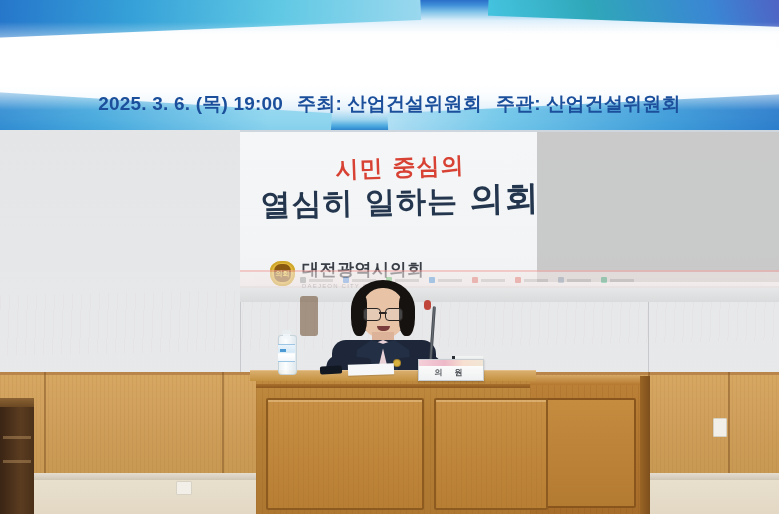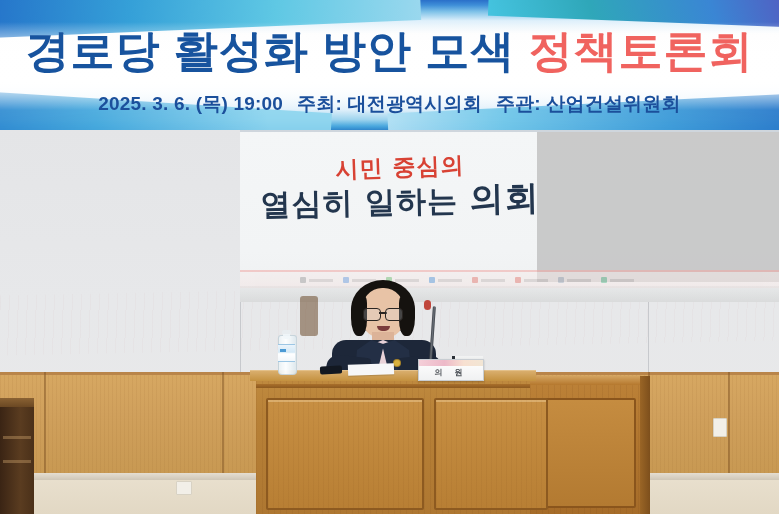--- a/index.html
+++ b/index.html
@@ -415,20 +415,29 @@
     <div class="screen-topline"></div>
     <div class="screen-gray"></div>
 
     <div class="slogan">
       <div class="slogan-l1">시민 중심의</div>
       <div class="slogan-l2">
         <span>열심히 일하는 </span><span class="big">의회</span>
       </div>
     </div>
 
+    <div class="logo-row">
+      <div class="logo-emblem">
+        <span>의회</span>
+      </div>
+      <div class="logo-stack">
+        <div class="logo-text-ko">대전광역시의회</div>
+        <div class="logo-text-en">DAEJEON CITY COUNCIL</div>
+      </div>
+    </div>
 
     <div class="bookmark-redline"></div>
     <div class="bookmark-bar">
       <span class="bm">
           <i style="background:#888"></i>
           <u></u>
         </span>
       <span class="bm">
           <i style="background:#4a86d8"></i>
           <u></u>
@@ -535,17 +544,16 @@
     <div class="strip"></div>
     <div class="nm">의 원</div>
   </div>
 
   <div class="banner">
     <div class="banner-swoosh1"></div>
     <div class="banner-swoosh2"></div>
     <div class="banner-swoosh3"></div>
     <div class="banner-swoosh4"></div>
     <div class="banner-gloss"></div>
-    <div class="banner-title"><span>경로당 활성화 방안 모색 </span><span class="accent">정책토론회</span></div>
-    <div class="banner-sub"><span>2025. 3. 6. (목) 19:00</span><span class="gap"></span><span>주최: 대전광역시의회</span><span class="gap"></span><span>주관: 산업건설위원회</span></div>
+    <div class="banner-sub"><span>2025. 3. 6. (목) 19:00</span><span class="gap"></span><span>주최: 산업건설위원회</span><span class="gap"></span><span>주관: 산업건설위원회</span></div>
   </div>
 
 </div>
 
 </body></html>

